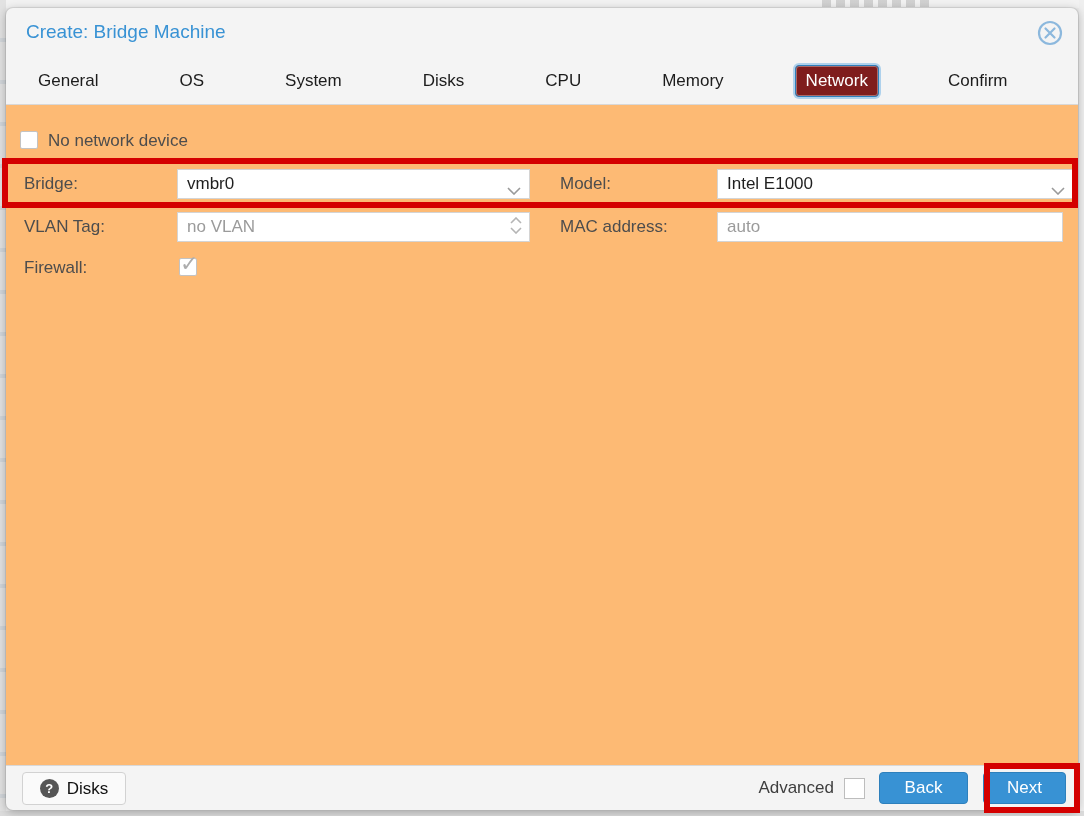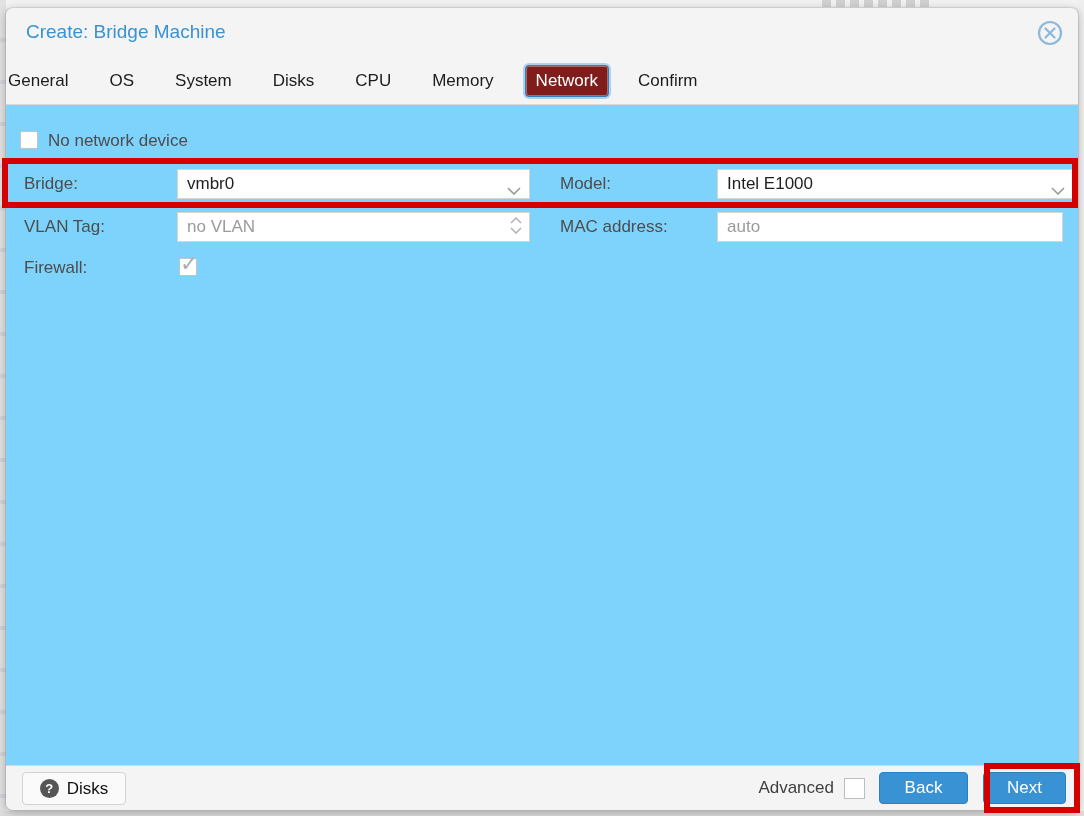--- a/index.html
+++ b/index.html
@@ -28,36 +28,36 @@
   .modal-header { position:absolute; left:0; top:0; right:0; height:50px; }
   .modal-title {
     position:absolute; left:20px; top:13px;
     font-size:19px; color:#3892d4;
   }
   .close-btn { position:absolute; right:14px; top:11px; width:28px; height:28px; cursor:pointer; }
 
   
   .tabbar {
     position:absolute; left:0; top:50px; right:0; height:46px;
-    display:flex; align-items:center; 
+    display:flex; align-items:center; padding-left:30px;gap:40px;
   }
   .tab {
     font-size:17px; color:#1c1c1c; margin-right:37px; padding:6px 2px;
     cursor:pointer; white-space:nowrap;
   }
   .tab.active {
     background:#7f1d1d; color:#ffffff; border:1px solid #2e80bc;
     border-radius:4px; padding:5px 10px; margin-left:-8px; margin-right:27px;
     box-shadow:0 0 0 2px #aed1ec, inset 0 0 0 1px rgba(255,255,255,.35);
   }
 
   
   .content {
     position:absolute; left:0; top:96px; right:0; bottom:44px;
-    background:#7dd3fc; border-top:1px solid #d8d8d8; border-bottom:1px solid #d8d8d8;
+    background:#fdba74; border-top:1px solid #d8d8d8; border-bottom:1px solid #d8d8d8;
   }
   .label { position:absolute; font-size:17px; color:#4d4d4d; }
   .cb {
     position:absolute; width:18px; height:18px; background:#fff;
     border:1px solid #c3c3c3; border-radius:2px; cursor:pointer;
   }
   .cb.checked .mark {
     position:absolute; left:0px; top:-8px; font-size:22px; color:#adadad;
   }
   .field {

